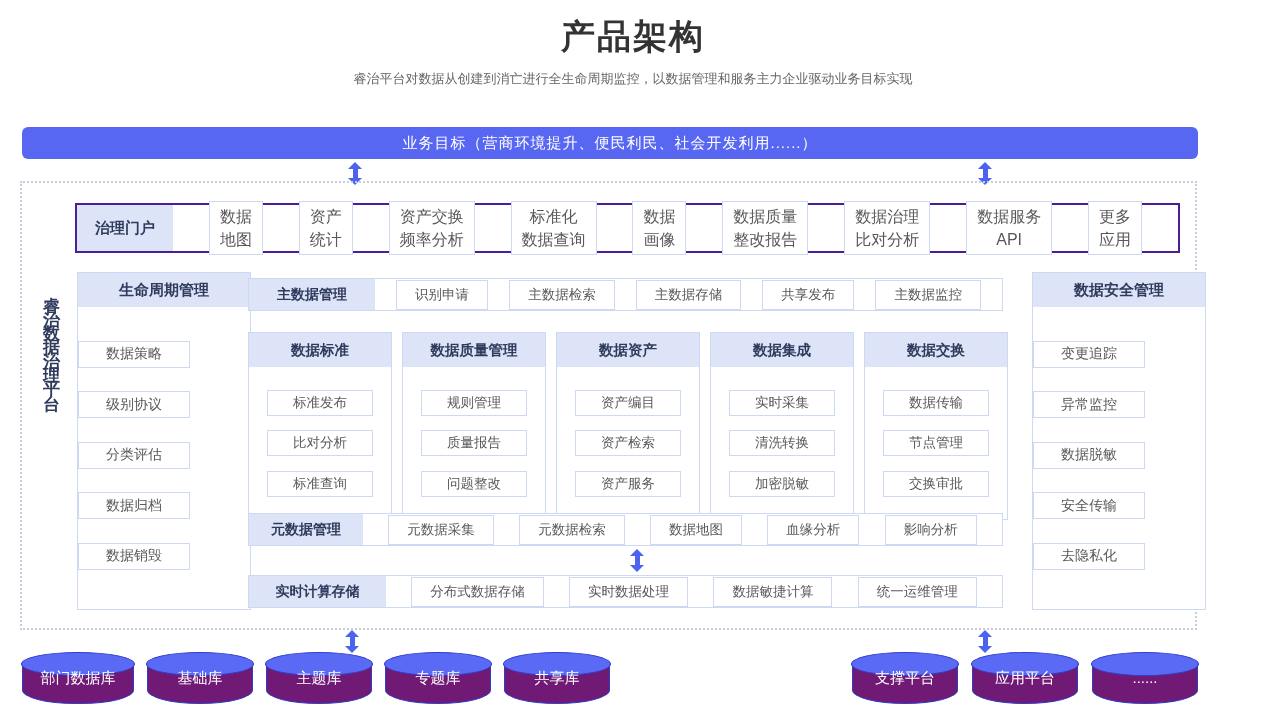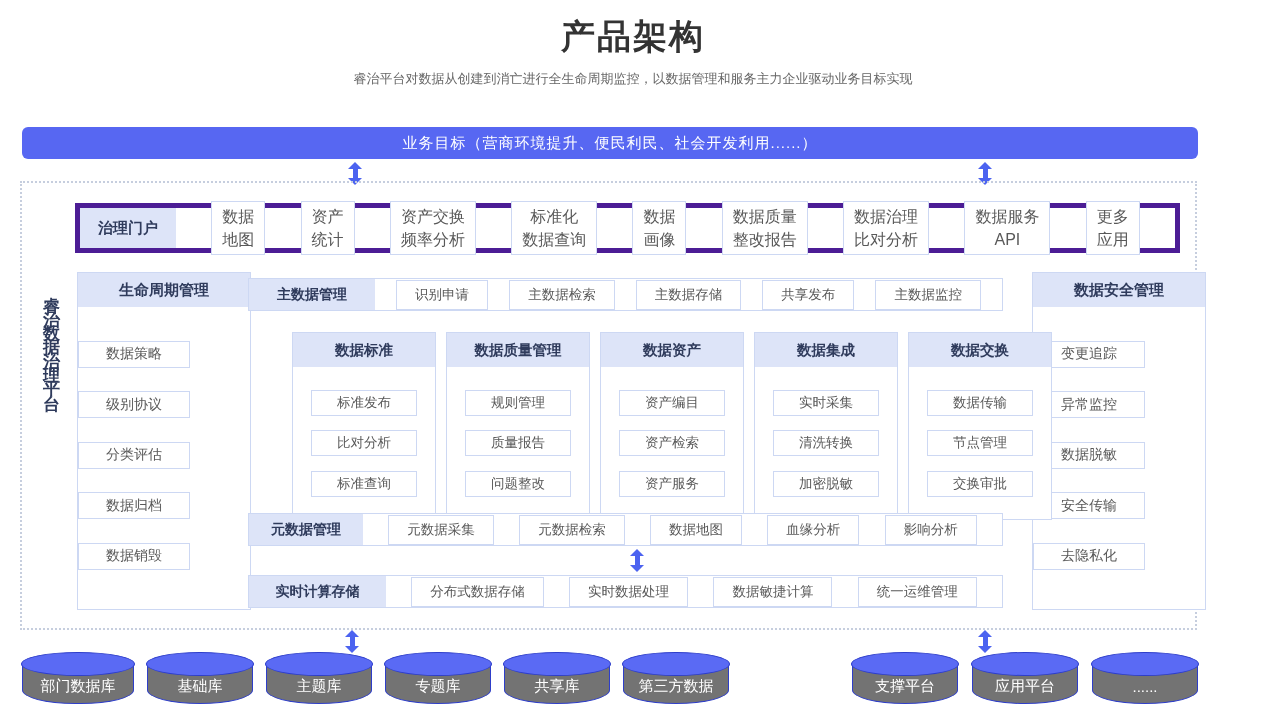--- a/index.html
+++ b/index.html
@@ -20,37 +20,37 @@
 
   .v-label { position:absolute; left:40px; top:283px; height:350px;
     writing-mode:vertical-rl; text-orientation:upright; letter-spacing:14px;
     font-size:17px; font-weight:bold; color:#2f3b5c; }
 
   
   .hdr { background:#dde4f8; color:#2f3b5c; font-weight:bold; display:flex; align-items:center; justify-content:center; }
   .cell { background:#fff; border:1px solid #cdd8f3; color:#595959; display:flex; align-items:center; justify-content:center; }
 
   .portal-row { position:absolute; left:75px; top:203px; width:1105px; height:50px;
-    border:5px solid #4c1d95; background:#fff; display:flex; }
+    border:2px solid #4c1d95; background:#fff; display:flex; }
   .portal-hdr { width:96px; height:100%; font-size:15px; }
   .portal-items { flex:1; display:flex; align-items:center; justify-content:space-evenly; }
   .portal-item { padding:3px 10px; min-height:40px; font-size:16px; text-align:center; white-space:pre-line; line-height:1.45; }
 
   .side-panel { position:absolute; width:174px; height:338px; border:1px solid #cdd8f3; background:#fff; display:flex; flex-direction:column; }
   .side-panel .hdr { height:34px; font-size:15px; flex:none; }
   .side-items { flex:1; display:flex; flex-direction:column; align-items:flex-start; justify-content:space-evenly; padding:10px 0 16px; }
   .side-item { width:112px; height:27px; font-size:14px; }
 
   .center-row { position:absolute; left:248px; width:755px; height:33px;
     border:1px solid #cdd8f3; background:#fff; display:flex; }
   .center-row .hdr { height:100%; font-size:14px; flex:none; }
   .center-row .row-items { flex:1; display:flex; align-items:center; justify-content:space-evenly; }
   .center-row .cell { height:30px; padding:0 18px; font-size:13.5px; white-space:nowrap; }
 
-  .columns { position:absolute; left:248px; top:332px; width:760px; height:188px; display:flex; gap:10px;margin-left:44px; }
+  .columns { position:absolute; left:248px; top:332px; width:760px; height:188px; display:flex; gap:10px; }
   .col { flex:1; border:1px solid #cdd8f3; background:#fff; display:flex; flex-direction:column; }
   .col .hdr { height:34px; font-size:14.5px; flex:none; }
   .col-items { flex:1; display:flex; flex-direction:column; align-items:center; justify-content:space-evenly; padding:8px 0; }
   .col-item { width:106px; height:26px; font-size:13.5px; }
 
   .flow-row { position:absolute; left:248px; top:484px; width:760px; height:28px; }
   .flow-group { position:absolute; display:flex; align-items:center; gap:9px; height:28px;margin-top:32px; }
   .flow-label { color:#4c63f0; font-size:14px; }
 
   
@@ -58,23 +58,23 @@
   .v-arrow.double { height:9px; }
   .v-arrow.single { height:14px; }
   .v-arrow.double::before, .v-arrow.single::before { content:""; position:absolute; top:-7px; left:-4.5px;
     border-left:7px solid transparent; border-right:7px solid transparent; border-bottom:7px solid #4c63f0; }
   .v-arrow.double::after { content:""; position:absolute; bottom:-7px; left:-4.5px;
     border-left:7px solid transparent; border-right:7px solid transparent; border-top:7px solid #4c63f0; }
   .arrow-slot { position:absolute; width:20px; height:24px; display:flex; align-items:center; justify-content:center; }
 
   
   .cyl-row { position:absolute; top:652px; display:flex; }
-  .cyl { position:relative; width:106px; height:41px; margin-top:11px; background:#737373;
+  .cyl { position:relative; width:106px; height:41px; margin-top:11px; background:#701a75;
     border:1.6px solid #2e3ec9; border-top:none; border-radius:0 0 53px 53px / 0 0 14px 14px;
-    display:flex; align-items:center; justify-content:center; }
+    display:flex; align-items:flex-start; justify-content:center; }
   .cyl::before { content:""; position:absolute; left:-1.6px; right:-1.6px; top:-11px; height:22px;
     background:#5a6af4; border:1.6px solid #2e3ec9; border-radius:50%; }
   .cyl .lbl { position:relative; z-index:1; color:#fff; font-size:15px; padding-top:6px; white-space:nowrap; }
 </style>
 </head>
 <body>
 
 <div class="stage">
 
   <div class="page-title">产品架构</div>
@@ -249,23 +249,20 @@
       </div>
     <div class="cyl">
         <span class="lbl">主题库</span>
       </div>
     <div class="cyl">
         <span class="lbl">专题库</span>
       </div>
     <div class="cyl">
         <span class="lbl">共享库</span>
       </div>
-    <div class="cyl">
-        <span class="lbl">第三方数据</span>
-      </div>
   </div>
 
   <div class="cyl-row" style="left:852px; gap:14px;">
     <div class="cyl">
         <span class="lbl">支撑平台</span>
       </div>
     <div class="cyl">
         <span class="lbl">应用平台</span>
       </div>
     <div class="cyl">

